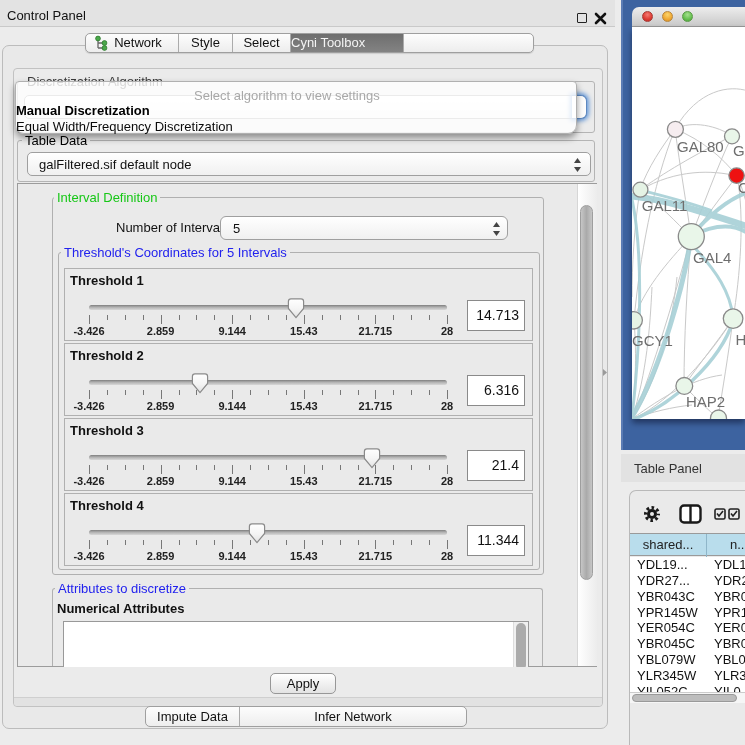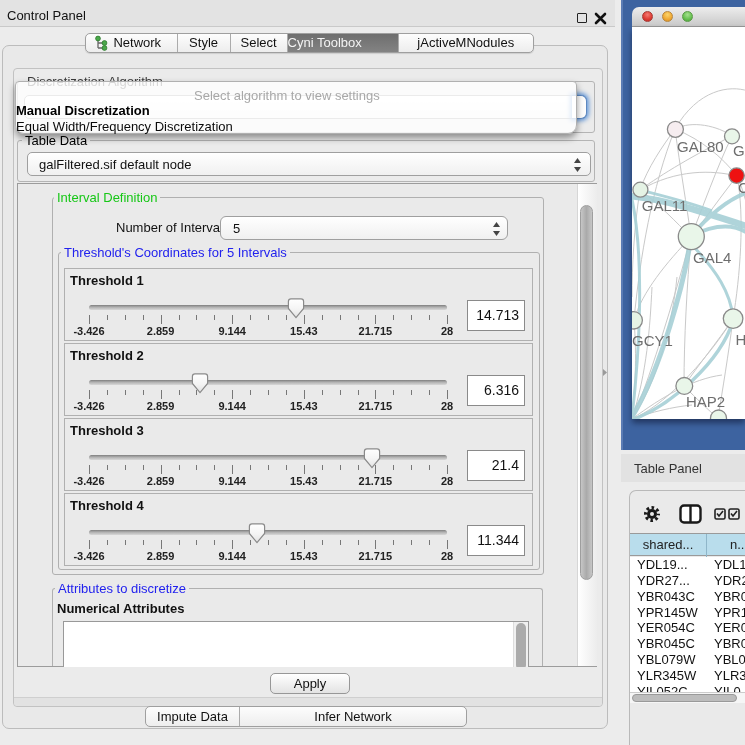--- a/index.html
+++ b/index.html
@@ -21,21 +21,20 @@
   <path d="M2,2 L11,11 M11,2 L2,11" stroke="#111" stroke-width="2.6" stroke-linecap="round"></path>
 </svg>
 
 <div class="abs" style="left:2px;top:45px;width:606px;height:684px;border:1px solid #bcbcbc;border-radius:7px;background:#e9e9e9;"></div>
 
 <div class="abs" style="left:85px;top:33px;width:449px;height:20px;border:1px solid #9f9f9f;border-radius:5px;background:linear-gradient(#fdfdfd,#ededed);box-shadow:0 1px 1px rgba(0,0,0,0.12);overflow:hidden;display:flex;">
   <div style="width:93px;border-right:1px solid #ababab;font-size:13px;color:#111;text-align:center;line-height:18px;padding-left:12px;">Network</div>
   <div style="width:54px;border-right:1px solid #ababab;font-size:13px;color:#111;text-align:center;line-height:18px;">Style</div>
   <div style="width:58px;border-right:1px solid #ababab;font-size:13px;color:#111;text-align:center;line-height:18px;">Select</div>
   <div style="width:113px;border-right:1px solid #ababab;font-size:13px;color:#f4f4f4;line-height:18px;background:linear-gradient(#6e6e6e,#838383);">Cyni Toolbox</div>
-  <div style="width:137px;font-size:13px;color:#111;text-align:center;line-height:18px;">jActiveMNodules</div>
 </div>
 
 <svg class="abs" style="left:94px;top:35px;" width="16" height="16" viewBox="0 0 16 16">
   <path d="M4,4 L4,13 M4,8 L10,8 M4,13 L10,13" stroke="#666" stroke-width="1.3" fill="none"></path>
   <circle cx="4" cy="3.5" r="2.4" fill="#4aa84a" stroke="#2c7a2c" stroke-width="0.8"></circle>
   <circle cx="10.5" cy="8" r="2.4" fill="#4aa84a" stroke="#2c7a2c" stroke-width="0.8"></circle>
   <circle cx="10.5" cy="13" r="2.4" fill="#4aa84a" stroke="#2c7a2c" stroke-width="0.8"></circle>
 </svg>
 
 <div class="abs" style="left:13px;top:68px;width:590px;height:639px;border:1px solid #c2c2c2;border-radius:4px;background:#ebebeb;"></div>
@@ -246,21 +245,21 @@
 <div class="gtitle" style="left:55px;top:582px;color:#2222ee;background:#eaeaea;">Attributes to discretize</div>
 <div class="abs" style="left:57px;top:601px;font-size:13px;font-weight:bold;color:#111;">Numerical Attributes</div>
 <div class="abs" style="left:63px;top:621px;width:466px;height:46px;background:#ffffff;border:1px solid #999;border-bottom:none;overflow:hidden;">
   <div style="position:absolute;right:0;top:0;width:15px;height:46px;background:#f0f0f0;border-left:1px solid #ddd;"></div>
   <div style="position:absolute;right:2.5px;top:1px;width:10px;height:47px;border-radius:5px;background:#ababab;"></div>
 </div>
 
 <div class="abs" style="left:577px;top:184px;width:20px;height:482px;background:linear-gradient(to right,#ffffff,#ececec);border-left:1px solid #d6d6d6;"></div>
 <div class="abs" style="left:580px;top:205px;width:13px;height:375px;border-radius:6.5px;background:linear-gradient(to right,#c6c6c6,#aaaaaa 50%,#c6c6c6);border:1px solid #9e9e9e;"></div>
 
-<div class="abs" style="left:270px;top:673px;width:80px;height:21px;border:1px solid #979797;border-radius:5px;background:linear-gradient(#ffffff,#e3e3e3);font-size:13px;color:#111;text-align:center;line-height:19px;">Apply</div>
+<div class="abs" style="left:270px;top:673px;width:66px;height:21px;border:1px solid #979797;border-radius:5px;background:linear-gradient(#ffffff,#e3e3e3);font-size:13px;color:#111;text-align:center;line-height:19px;">Apply</div>
 
 <div class="abs" style="left:145px;top:706px;width:322px;height:21px;border:1px solid #9f9f9f;border-radius:5px;background:linear-gradient(#fdfdfd,#ededed);overflow:hidden;display:flex;">
   <div style="width:94px;border-right:1px solid #ababab;font-size:13px;color:#111;text-align:center;line-height:19px;">Impute Data</div>
   <div style="flex:1;font-size:13px;color:#111;text-align:center;line-height:19px;">Infer Network</div>
 </div>
 
 <div class="abs" style="left:15px;top:81px;width:562px;height:53px;background:rgba(255,255,255,0.8);border:1px solid #b0b0b0;border-radius:4px 4px 9px 9px;box-shadow:0 4px 7px rgba(0,0,0,0.4);"></div>
 <div class="abs" style="left:194px;top:88px;font-size:13px;color:#a8a8a8;">Select algorithm to view settings</div>
 <div class="abs" style="left:16px;top:103px;font-size:13px;font-weight:bold;color:#000;">Manual Discretization</div>
 <div class="abs" style="left:16px;top:119px;font-size:13px;color:#0a0a0a;">Equal Width/Frequency Discretization</div>

